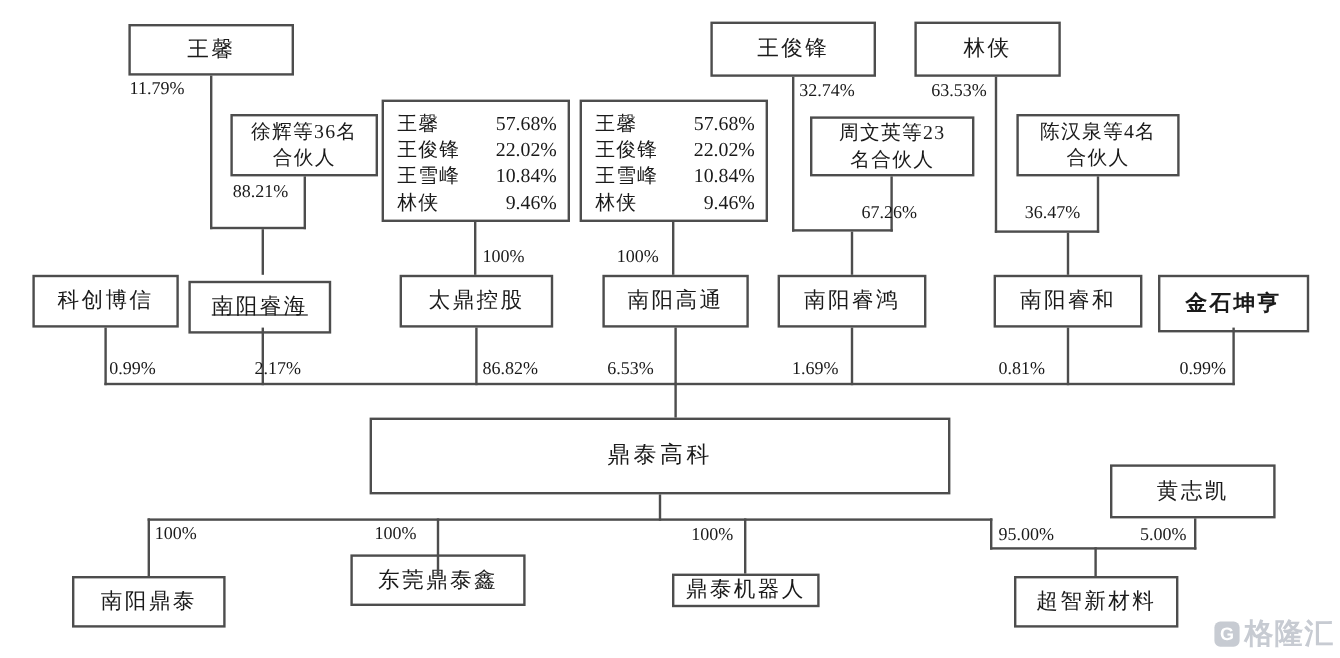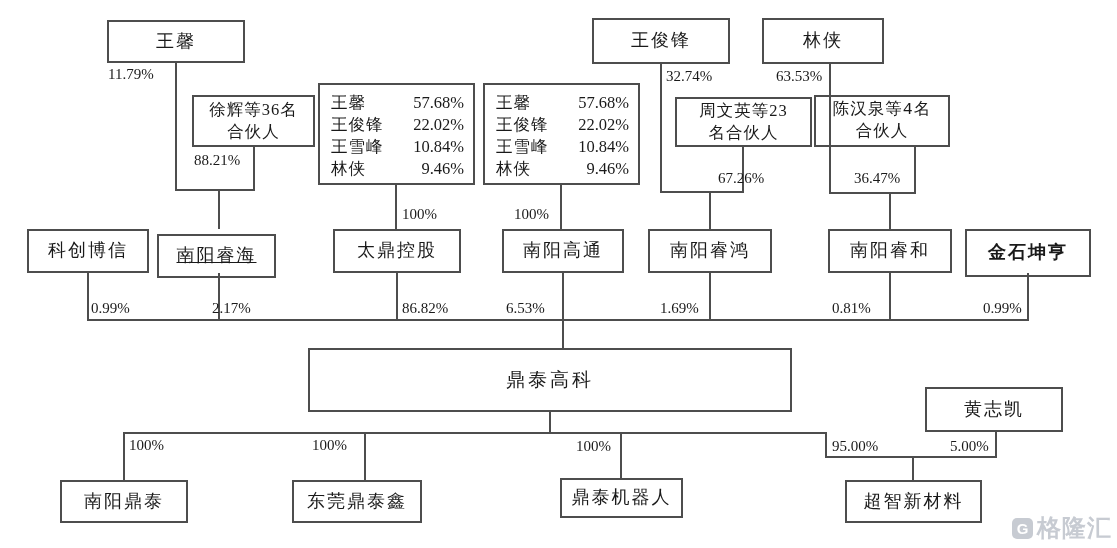--- a/index.html
+++ b/index.html
@@ -90,40 +90,40 @@
       <span class="nm">林侠</span>
       <span>9.46%</span>
     </div>
   </div>
 
   <div class="box two" style="left:675px;top:97px;width:137px;height:50px;">
     <span>周文英等23</span>
     <span>名合伙人</span>
   </div>
 
-  <div class="box two" style="left:814px;top:95px;width:136px;height:52px;font-family:Liberation Mono, monospace;">
+  <div class="box two" style="left:847px;top:95px;width:136px;height:52px;">
     <span>陈汉泉等4名</span>
     <span>合伙人</span>
   </div>
 
   <div class="box" style="left:27px;top:229px;width:122px;height:44px;">科创博信</div>
   <div class="box" style="left:157px;top:234px;width:119px;height:44px;text-decoration:underline;">南阳睿海</div>
   <div class="box" style="left:333px;top:229px;width:128px;height:44px;">太鼎控股</div>
   <div class="box" style="left:502px;top:229px;width:122px;height:44px;">南阳高通</div>
   <div class="box" style="left:828px;top:229px;width:124px;height:44px;">南阳睿和</div>
   <div class="box" style="left:648px;top:229px;width:124px;height:44px;">南阳睿鸿</div>
   <div class="box" style="left:965px;top:229px;width:126px;height:48px;font-weight:bold;">金石坤亨</div>
 
   <div class="box big" style="left:308px;top:348px;width:484px;height:64px;">鼎泰高科</div>
 
   <div class="box" style="left:925px;top:387px;width:138px;height:45px;">黄志凯</div>
 
   <div class="box" style="left:60px;top:480px;width:128px;height:43px;">南阳鼎泰</div>
-  <div class="box" style="left:292px;top:480px;width:130px;height:43px;text-align:center;">东莞鼎泰鑫</div>
-  <div class="box" style="left:560px;top:478px;width:123px;height:40px;text-align:center;">鼎泰机器人</div>
+  <div class="box" style="left:292px;top:462px;width:146px;height:43px;text-align:center;">东莞鼎泰鑫</div>
+  <div class="box" style="left:560px;top:478px;width:123px;height:28px;text-align:center;">鼎泰机器人</div>
   <div class="box" style="left:845px;top:480px;width:137px;height:43px;">超智新材料</div>
 
   <div class="ln" style="left:175px;top:63px;width:2px;height:128px;"></div>
   <div class="ln" style="left:175px;top:189px;width:80px;height:2px;"></div>
   <div class="ln" style="left:253px;top:147px;width:2px;height:44px;"></div>
   <div class="ln" style="left:218px;top:191px;width:2px;height:38px;"></div>
 
   <div class="ln" style="left:395px;top:185px;width:2px;height:44px;"></div>
   <div class="ln" style="left:560px;top:185px;width:2px;height:44px;"></div>
 

